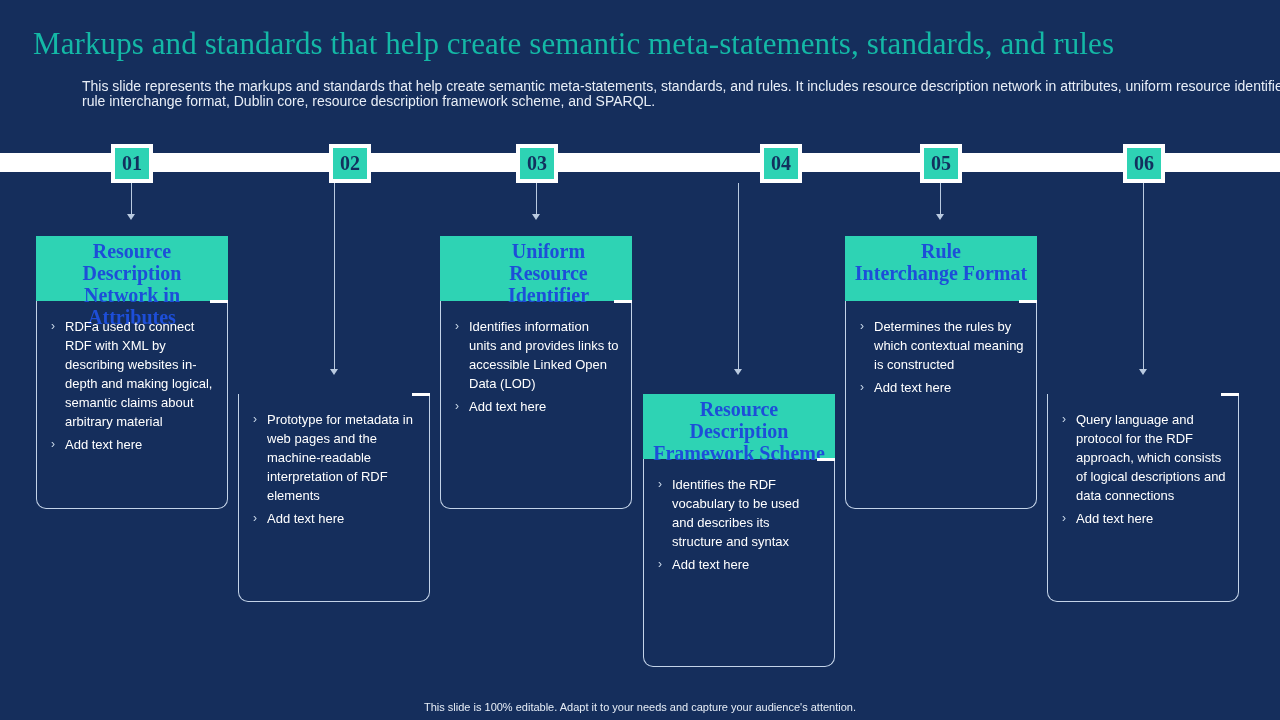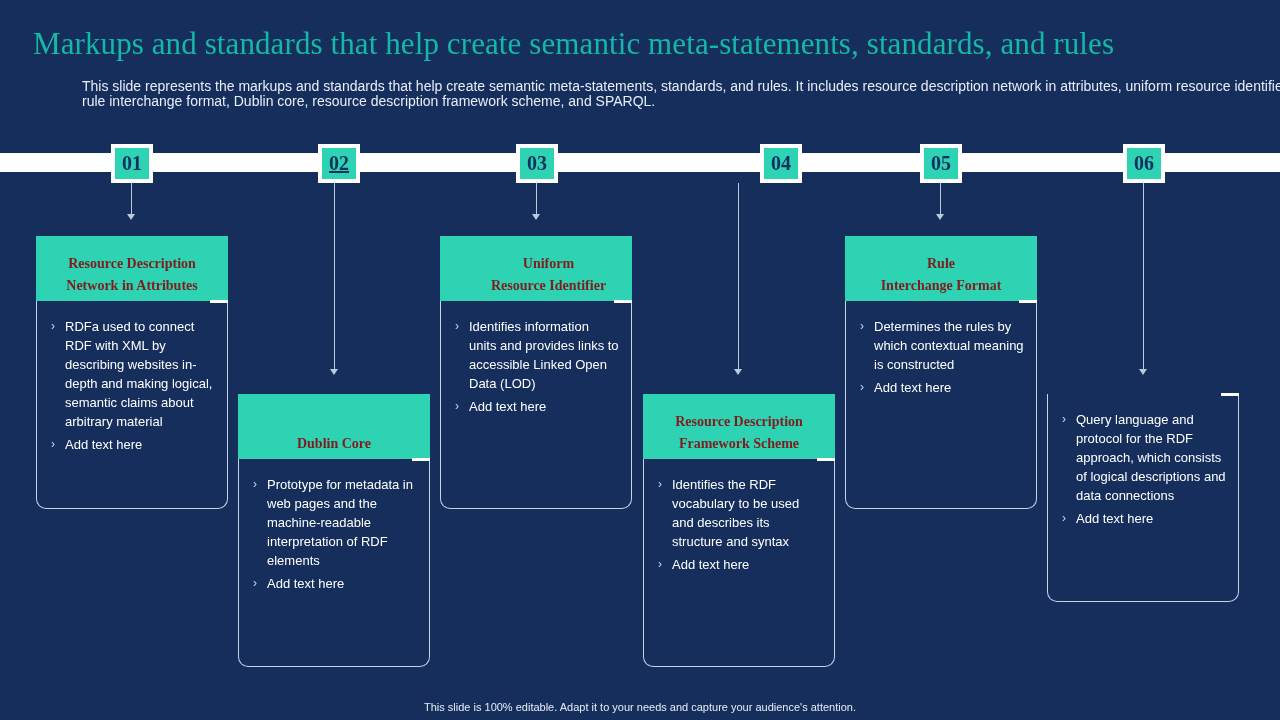--- a/index.html
+++ b/index.html
@@ -87,28 +87,28 @@
     border-right: 4px solid transparent;
     border-top: 6px solid #b9cae0;
   }
 
   
   .card {
     position: absolute;
   }
   .card-head {
     background: #2ed3b4;
-    color: #7f1d1d;
+    color: #1d4ed8;
     font-family: "Liberation Serif", serif;
     font-weight: bold;
-    font-size: 14px;
+    font-size: 20px;
     line-height: 22px;
     text-align: center;
     display: flex;
-    align-items: flex-end;
+    align-items: flex-start;
     justify-content: center;
     box-sizing: border-box;
     padding: 4px 6px;
   }
   .card-body {
     border: 1px solid #c3d3e8;
     border-top: none;
     border-radius: 0 0 10px 10px;
     box-sizing: border-box;
     padding: 16px 12px 10px 14px;
@@ -159,21 +159,21 @@
 <div class="slide">
 
   <div class="title">Markups and standards that help create semantic meta-statements, standards, and rules</div>
   <div class="subtitle">This slide represents the markups and standards that help create semantic meta-statements, standards, and rules. It includes resource description network in attributes, uniform resource identifier, rule interchange format, Dublin core, resource description framework scheme, and SPARQL.</div>
 
   <div class="timeline-bar"></div>
 
   <div class="marker" style="left:111px;">
       <span>01</span>
     </div>
-  <div class="marker" style="left:318px;text-decoration:underline;">
+  <div class="marker" style="left:329px;">
       <span>02</span>
     </div>
   <div class="marker" style="left:516px;">
       <span>03</span>
     </div>
   <div class="marker" style="left:760px;">
       <span>04</span>
     </div>
   <div class="marker" style="left:920px;">
       <span>05</span>
@@ -214,26 +214,20 @@
         <span class="bullet-text">RDFa used to connect RDF with XML by describing websites in-depth and making logical, semantic claims about arbitrary material</span>
       </div>
       <div class="bullet-row">
         <span class="bullet-chev">›</span>
         <span class="bullet-text">Add text here</span>
       </div>
     </div>
   </div>
 
   <div class="card" style="left:238px; top:394px; width:192px;">
-    <div class="card-head" style="height:65px;">
-      <div>
-        <div>Dublin Core</div>
-        <div></div>
-      </div>
-    </div>
     <div class="card-body" style="height:208px;">
       <div class="tick"></div>
       <div class="bullet-row">
         <span class="bullet-chev">›</span>
         <span class="bullet-text">Prototype for metadata in web pages and the machine-readable interpretation of RDF elements</span>
       </div>
       <div class="bullet-row">
         <span class="bullet-chev">›</span>
         <span class="bullet-text">Add text here</span>
       </div>

